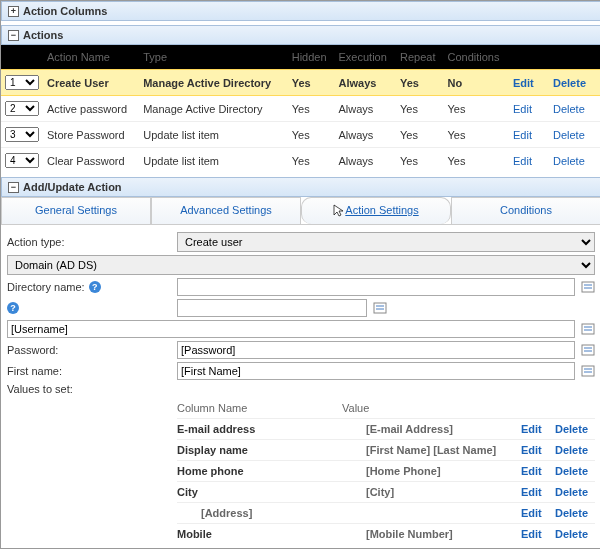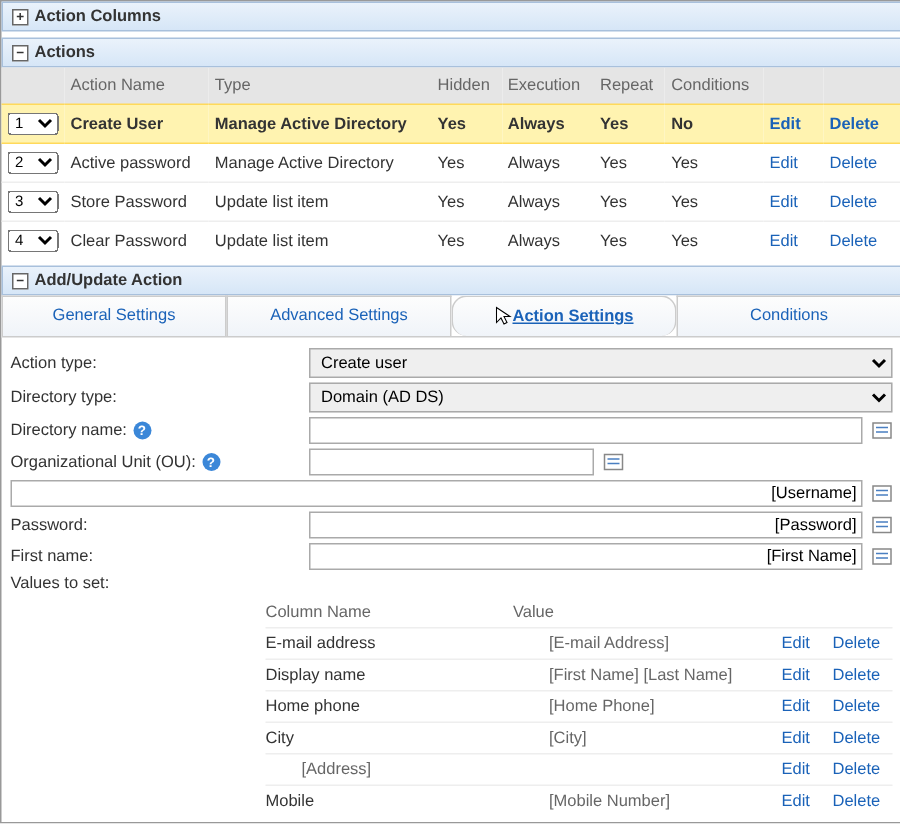--- a/index.html
+++ b/index.html
@@ -1,49 +1,49 @@
 <!DOCTYPE html>
 <html><head>
 <meta charset="utf-8">
 <style>
 html,body{margin:0;padding:0;font-family:Tahoma,Verdana,sans-serif;font-size:11px;color:#333;background:#fff;}
 .page{width:600px;border:1px solid #999;}
 .section-header{background:linear-gradient(#eaf2fb,#d6e6f7);border:1px solid #a8c0dc;padding:3px 6px;font-weight:bold;color:#333;display:flex;align-items:center;gap:4px;}
 .toggle-box{width:9px;height:9px;border:1px solid #666;display:inline-flex;align-items:center;justify-content:center;font-size:9px;line-height:1;background:#fff;cursor:pointer;}
 .actions-table{width:100%;border-collapse:collapse;}
-.actions-table th{text-align:left;padding:6px 4px;color:#666;font-weight:normal;background:#e5e5e5;}
+.actions-table th{text-align:left;padding:6px 4px;color:#666;font-weight:normal;background:#000000;}
 .actions-table td{padding:5px 4px;border-top:1px solid #eee;}
 .actions-table tr.selected td{background:#fff3b0;font-weight:bold;border-top:1px solid #ffd95a;border-bottom:1px solid #ffd95a;}
 .order-select{width:34px;font-size:10px;}
 .link{color:#1a62b8;cursor:pointer;margin-top:12px;}
 .tabs{display:flex;background:#fff;border-bottom:1px solid #ccc;}
 .tab{flex:1;text-align:center;padding:6px 16px;color:#1a62b8;cursor:pointer;background:linear-gradient(#fdfdfd,#f0f4f9);border:1px solid #ccc;border-bottom:none;}
-.tab.active{font-weight:bold;text-decoration:underline;border-radius:10px;}
+.tab.active{font-weight:normal;text-decoration:underline;border-radius:10px;}
 .cursor-icon{display:inline-block;width:12px;height:14px;vertical-align:middle;}
 .form-area{padding:4px 6px;}
-.form-row{display:flex;align-items:center;margin:3px 0;gap:29px;}
+.form-row{display:flex;align-items:center;margin:3px 0;}
 .form-label{width:170px;color:#333;display:flex;align-items:center;gap:4px;}
 .form-input{flex:1;}
 .form-input input[type=text],.form-input select{width:100%;box-sizing:border-box;font-size:11px;padding:2px 3px;border:1px solid #aaa;}
 .select-narrow{width:120px;}
 .select-medium{width:180px;}
 .help-icon{width:12px;height:12px;border-radius:50%;background:#3b87d8;color:#fff;font-size:9px;display:inline-flex;align-items:center;justify-content:center;font-weight:bold;cursor:pointer;}
 .smart-icon{width:14px;height:14px;margin-left:4px;cursor:pointer;display:inline-block;}
 .smart-icon svg{display:block;}
 .values-area{margin-left:170px;margin-top:2px;}
 .values-header{display:flex;color:#666;padding:4px 0;}
 .values-header .col1{width:165px;}
 .values-header .col2{flex:1;}
-.values-row{display:flex;padding:4px 0;border-top:1px solid #eee;align-items:center;}
+.values-row{display:flex;padding:4px 0;border-top:1px solid #eee;align-items:center;font-weight:bold;}
 .values-row .col1{width:165px;}
 .values-row .col2{flex:1;color:#666;padding-left:24px;}
 .values-row .col3{width:34px;}
 .values-row .col4{width:40px;}
 .with-icon{display:flex;align-items:center;gap:2px;}
-.with-icon input[type=text]{flex:1;text-align:right;}
+.with-icon input[type=text]{flex:1;}
 </style>
 </head>
 <body>
 
 <div class="page">
 
   <div class="section-header">
     <span class="toggle-box">+</span>
     <span>Action Columns</span>
   </div>
@@ -134,21 +134,20 @@
   <div class="form-area">
 
     <div class="form-row">
       <div class="form-label">Action type:</div>
       <div class="form-input">
         <select class="select-narrow"><option>Create user</option></select>
       </div>
     </div>
 
     <div class="form-row">
-      <div class="form-label">Directory type:</div>
       <div class="form-input">
         <select class="select-medium"><option>Domain (AD DS)</option></select>
       </div>
     </div>
 
     <div class="form-row">
       <div class="form-label">
           <span>Directory name:</span>
           <span class="help-icon">?</span>
         </div>
@@ -158,21 +157,20 @@
             <svg viewBox="0 0 14 14">
               <rect x="1" y="2" width="12" height="10" fill="#fff" stroke="#888"></rect>
               <path d="M3 5h8M3 8h8" stroke="#4a7fc1"></path>
             </svg>
           </span>
       </div>
     </div>
 
     <div class="form-row">
       <div class="form-label">
-          <span>Organizational Unit (OU):</span>
           <span class="help-icon">?</span>
         </div>
       <div class="form-input with-icon">
         <input type="text" style="max-width: 190px;" value="">
         <span class="smart-icon">
             <svg viewBox="0 0 14 14">
               <rect x="1" y="2" width="12" height="10" fill="#fff" stroke="#888"></rect>
               <path d="M3 5h8M3 8h8" stroke="#4a7fc1"></path>
             </svg>
           </span>

